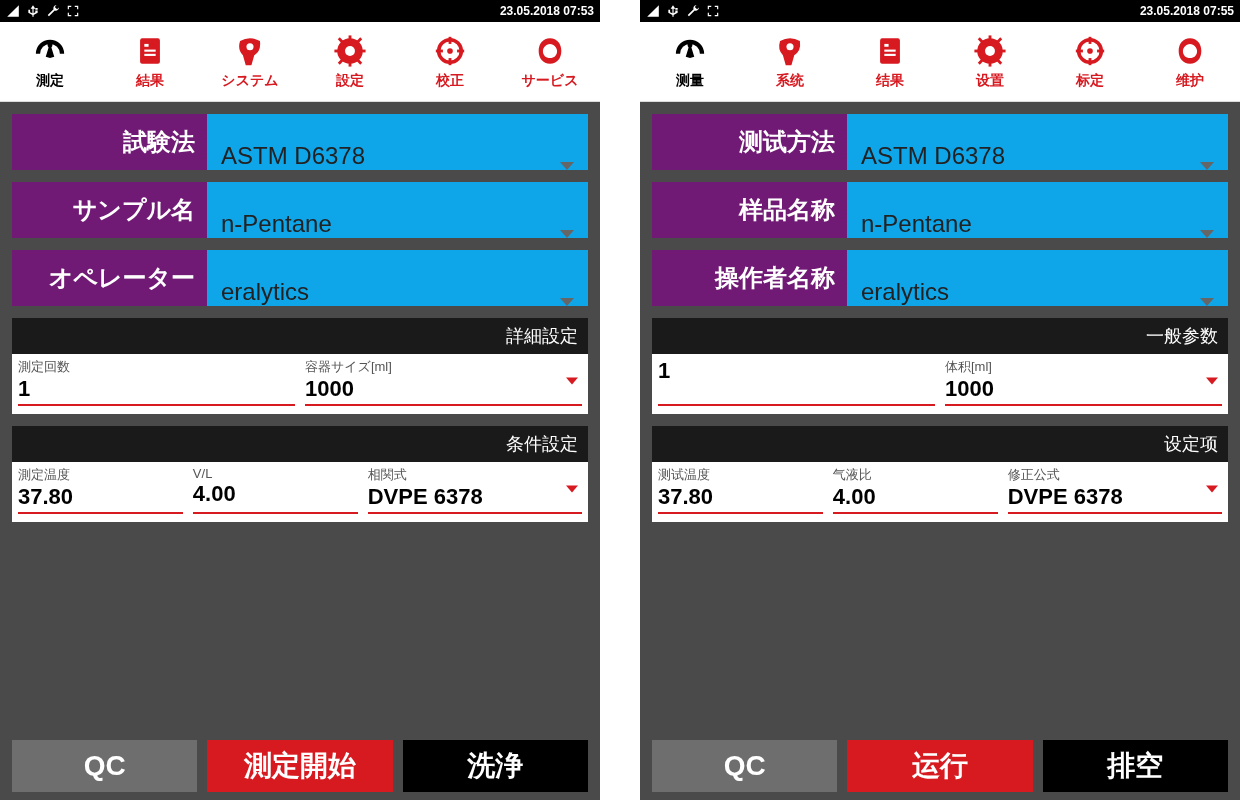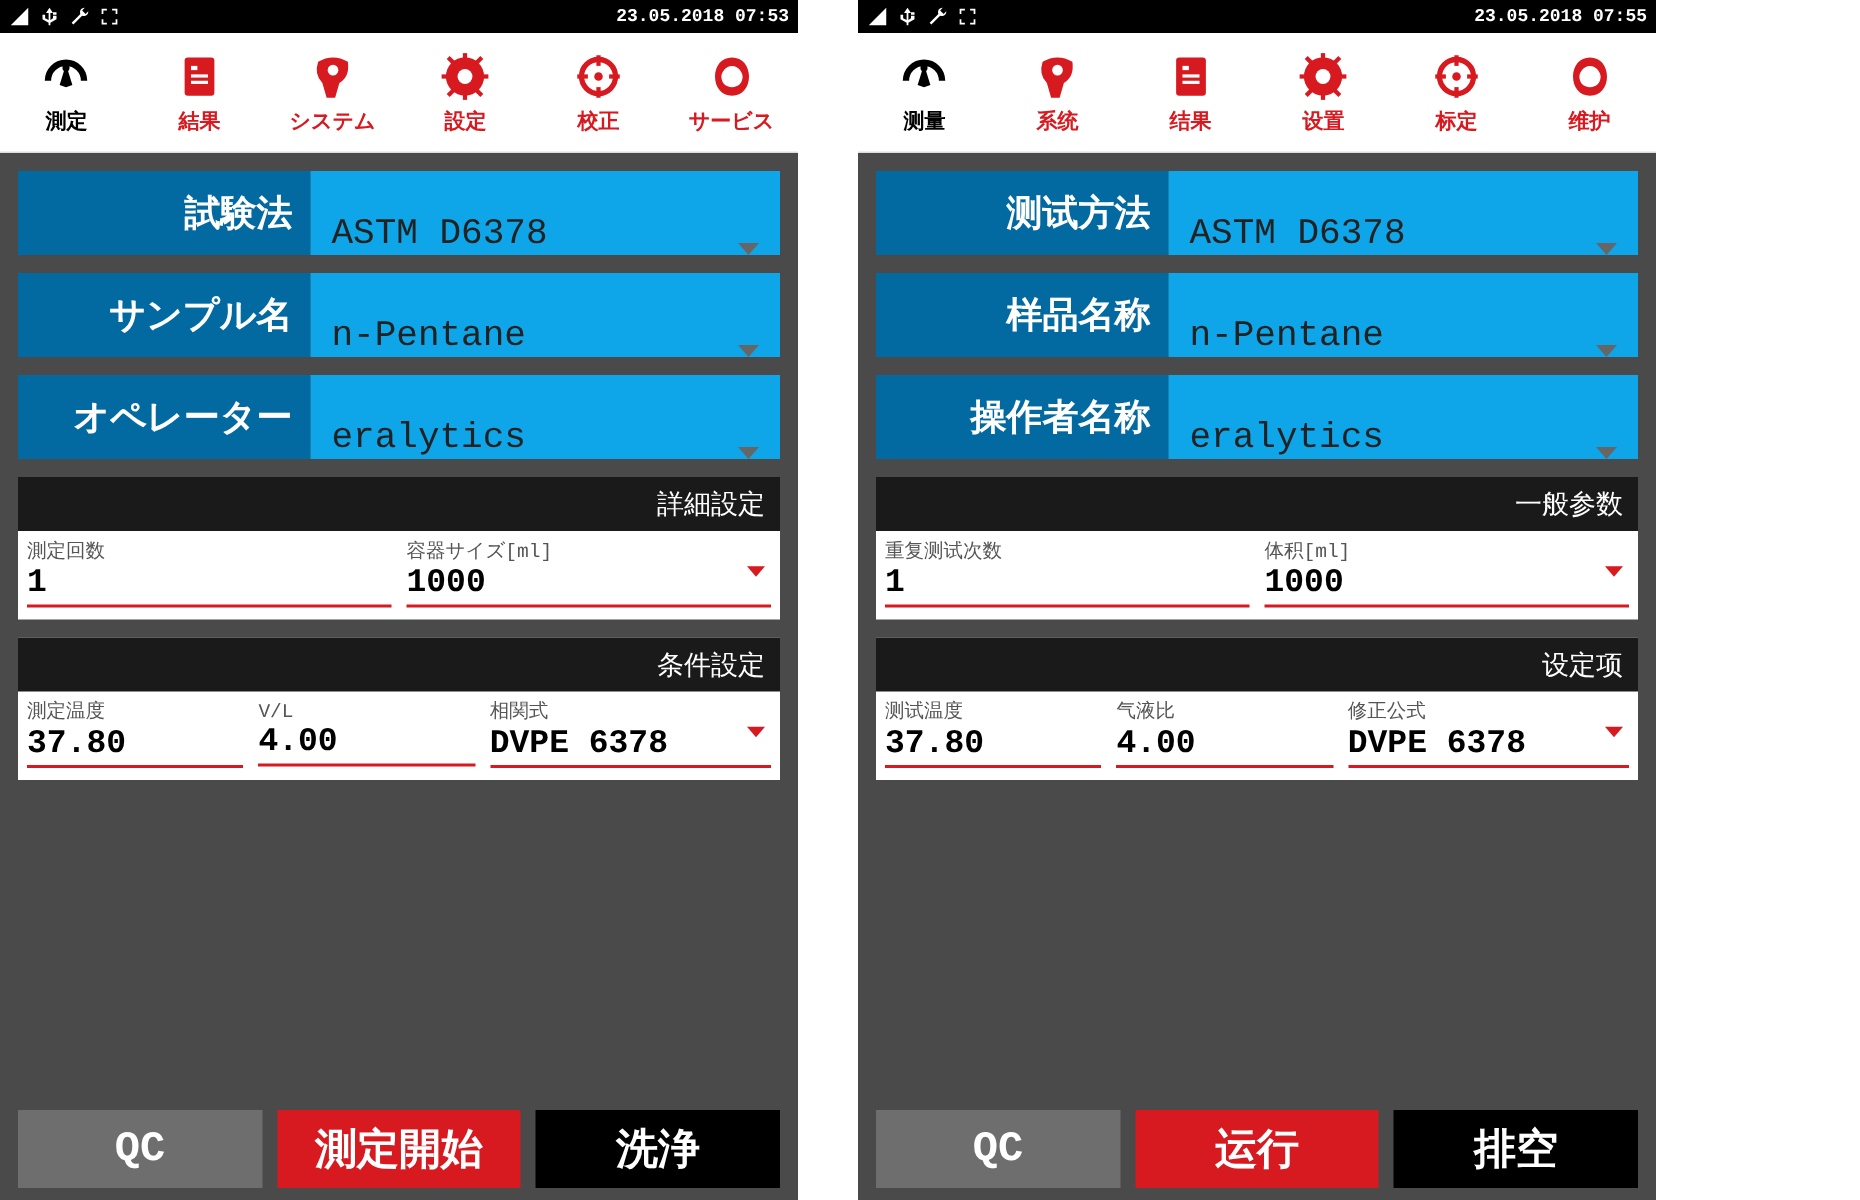--- a/index.html
+++ b/index.html
@@ -5,26 +5,25 @@
   * { box-sizing: border-box; margin: 0; padding: 0; }
   body {
     background: #fff;
     font-family: Arial, "Helvetica Neue", sans-serif;
     width: 1240px;
     height: 800px;
     display: flex;
     overflow: hidden;
   }
   .panel {
-    width: 532px;
+    width: 600px;
     height: 800px;
     display: flex;
     flex-direction: column;
     position: relative;
-    font-family: Liberation Mono, monospace;
   }
   .gap { width: 40px; background: #fff; }
 
   
   .statusbar {
     height: 22px;
     background: #000;
     color: #fff;
     display: flex;
     align-items: center;
@@ -71,21 +70,21 @@
     overflow: hidden;
   }
 
   
   .field-row {
     display: flex;
     height: 56px;
   }
   .field-label {
     width: 195px;
-    background: #0369a1;
+    background: #701a75;
     color: #fff;
     font-size: 24px;
     font-weight: bold;
     display: flex;
     align-items: center;
     justify-content: flex-end;
     padding-right: 12px;
   }
   .field-select {
     flex: 1;
@@ -115,21 +114,20 @@
     background: #1a1a1a;
     color: #fff;
     font-size: 18px;
     padding: 6px 10px;
     text-align: right;
   }
   .section-body {
     display: flex;
     padding: 4px 6px 8px 6px;
     gap: 10px;
-    align-items: center;
   }
   .subfield {
     flex: 1;
     display: flex;
     flex-direction: column;
     position: relative;
     border-bottom: 2px solid #d71920;
     padding-bottom: 2px;
   }
   .subfield .sublabel {
@@ -423,21 +421,20 @@
       <div class="field-select">
         <span>eralytics</span>
         <span class="caret"></span>
       </div>
     </div>
 
     <div class="section">
       <div class="section-header">一般参数</div>
       <div class="section-body">
         <div class="subfield">
-          <span class="sublabel">重复测试次数</span>
           <span class="subvalue">1</span>
         </div>
         <div class="subfield">
           <span class="sublabel">体积[ml]</span>
           <span class="subvalue">1000</span>
           <span class="red-caret"></span>
         </div>
       </div>
     </div>
 

